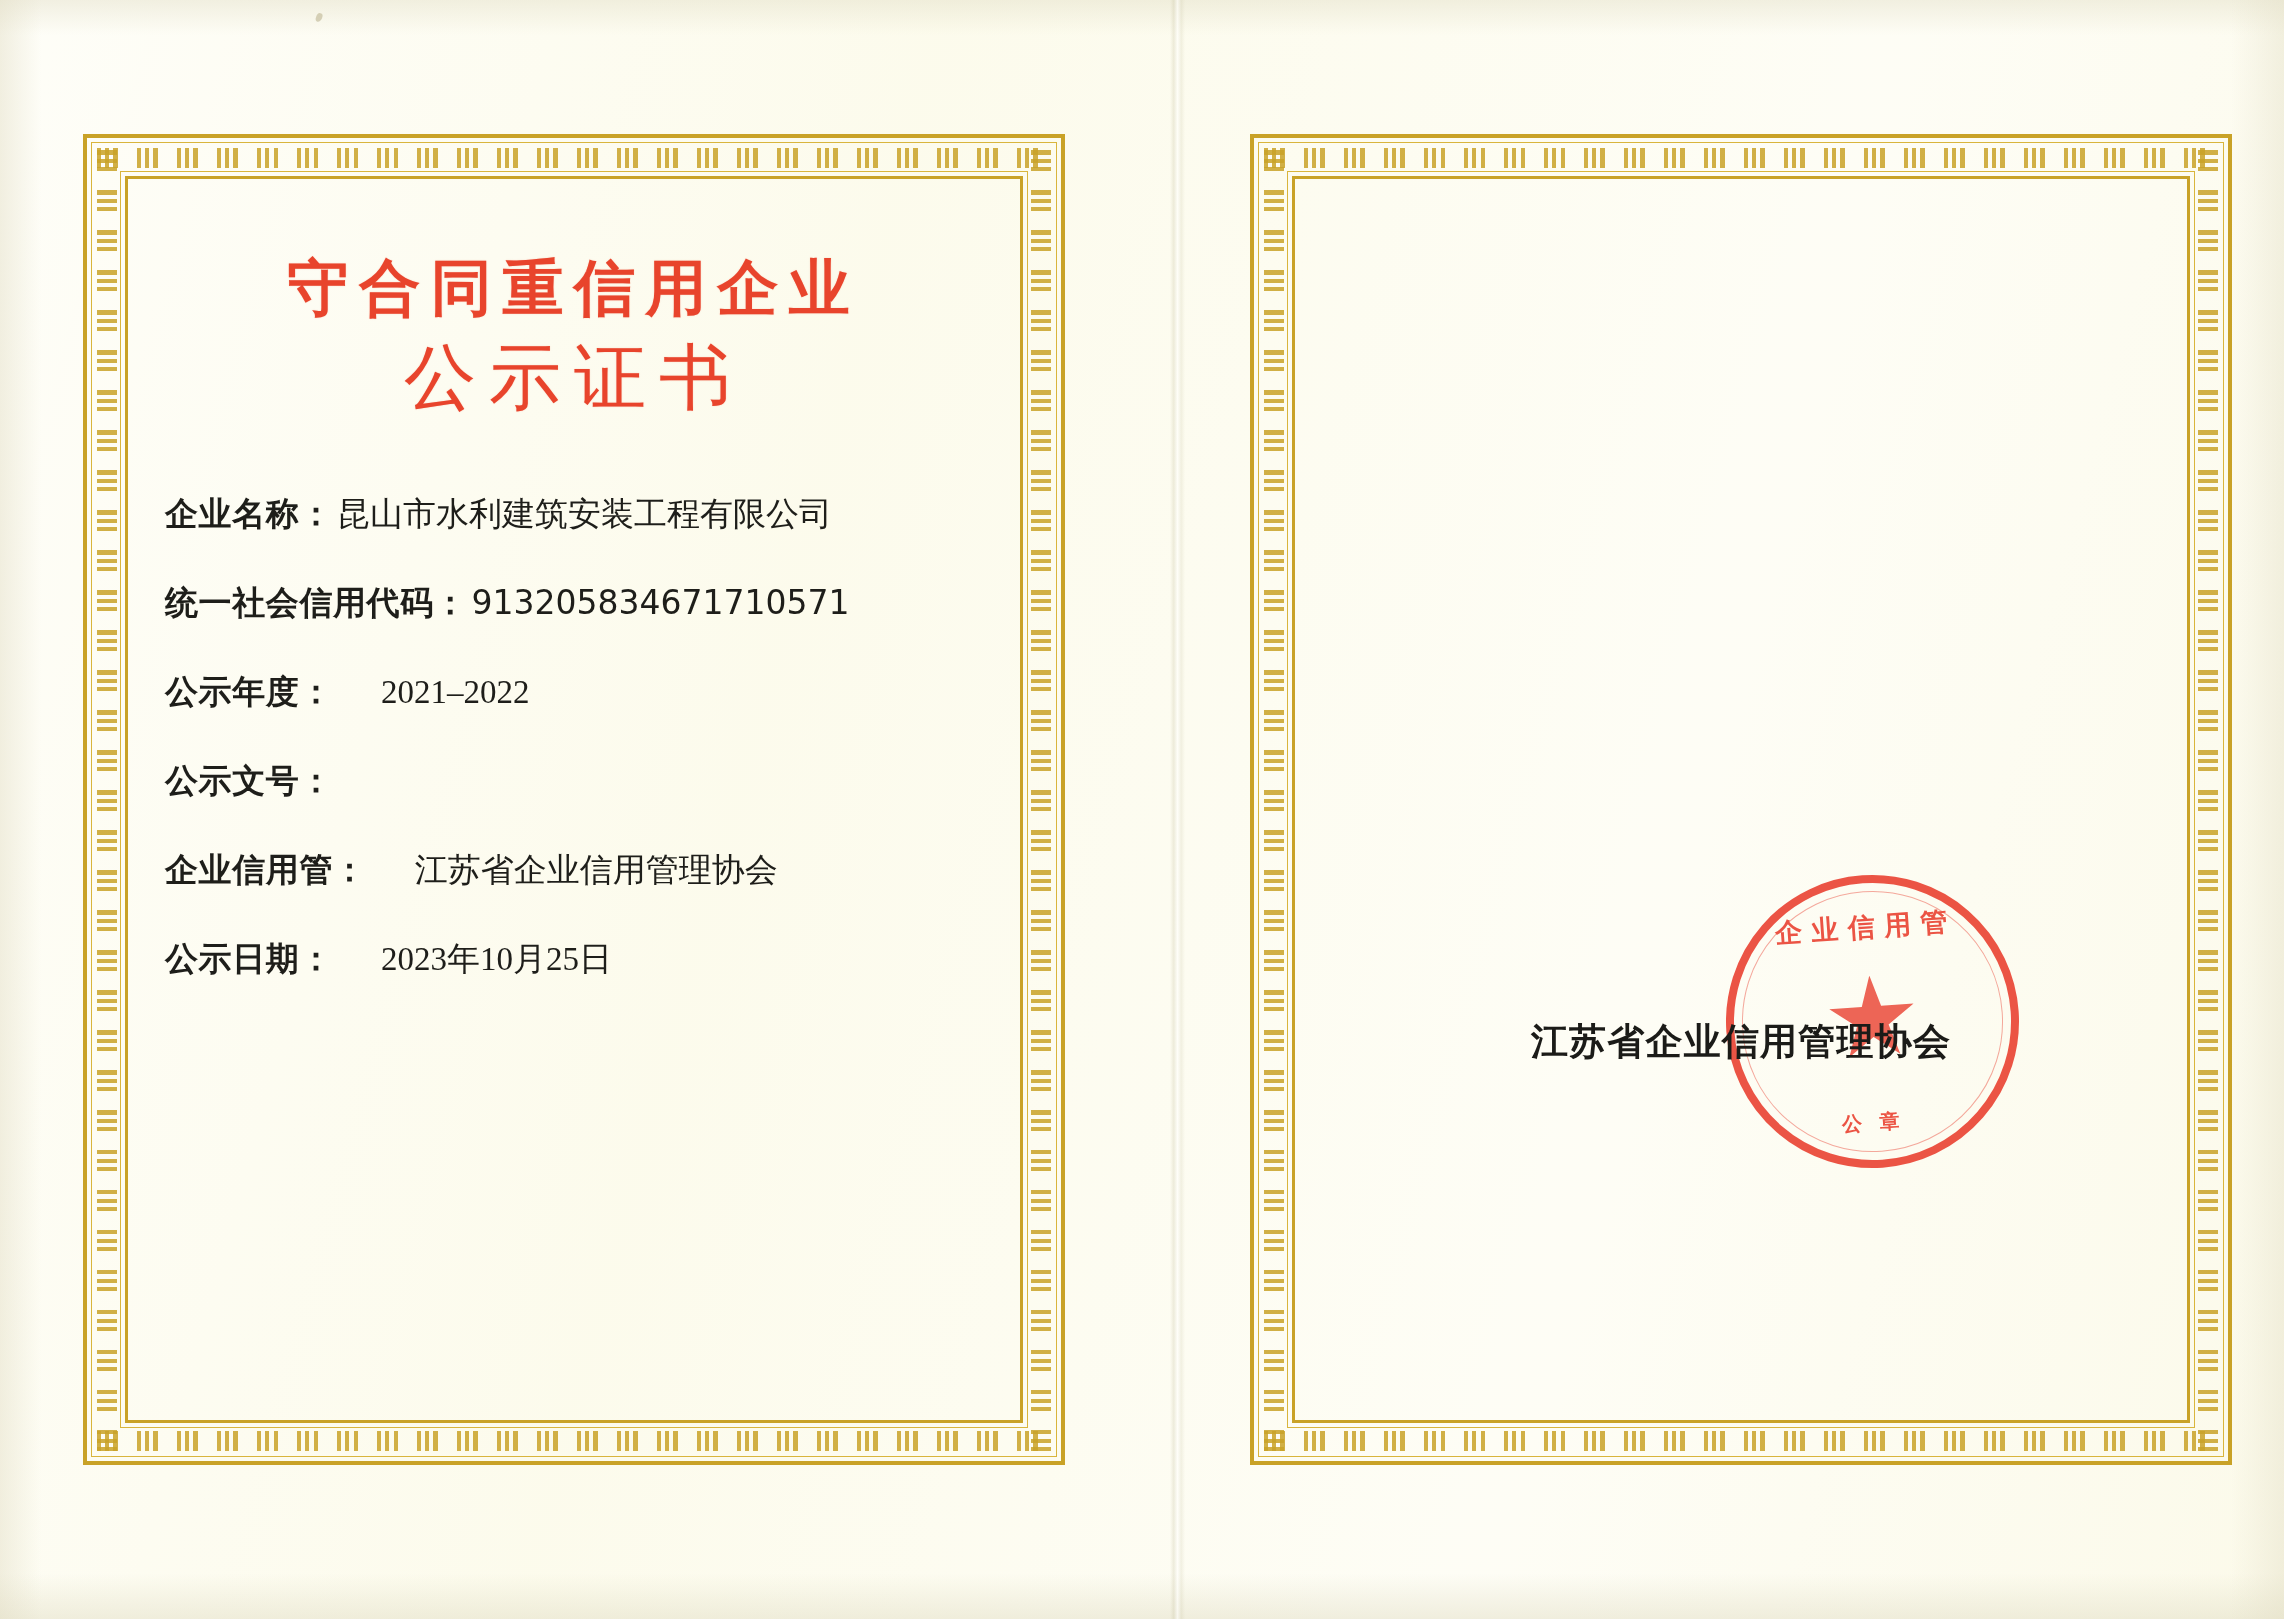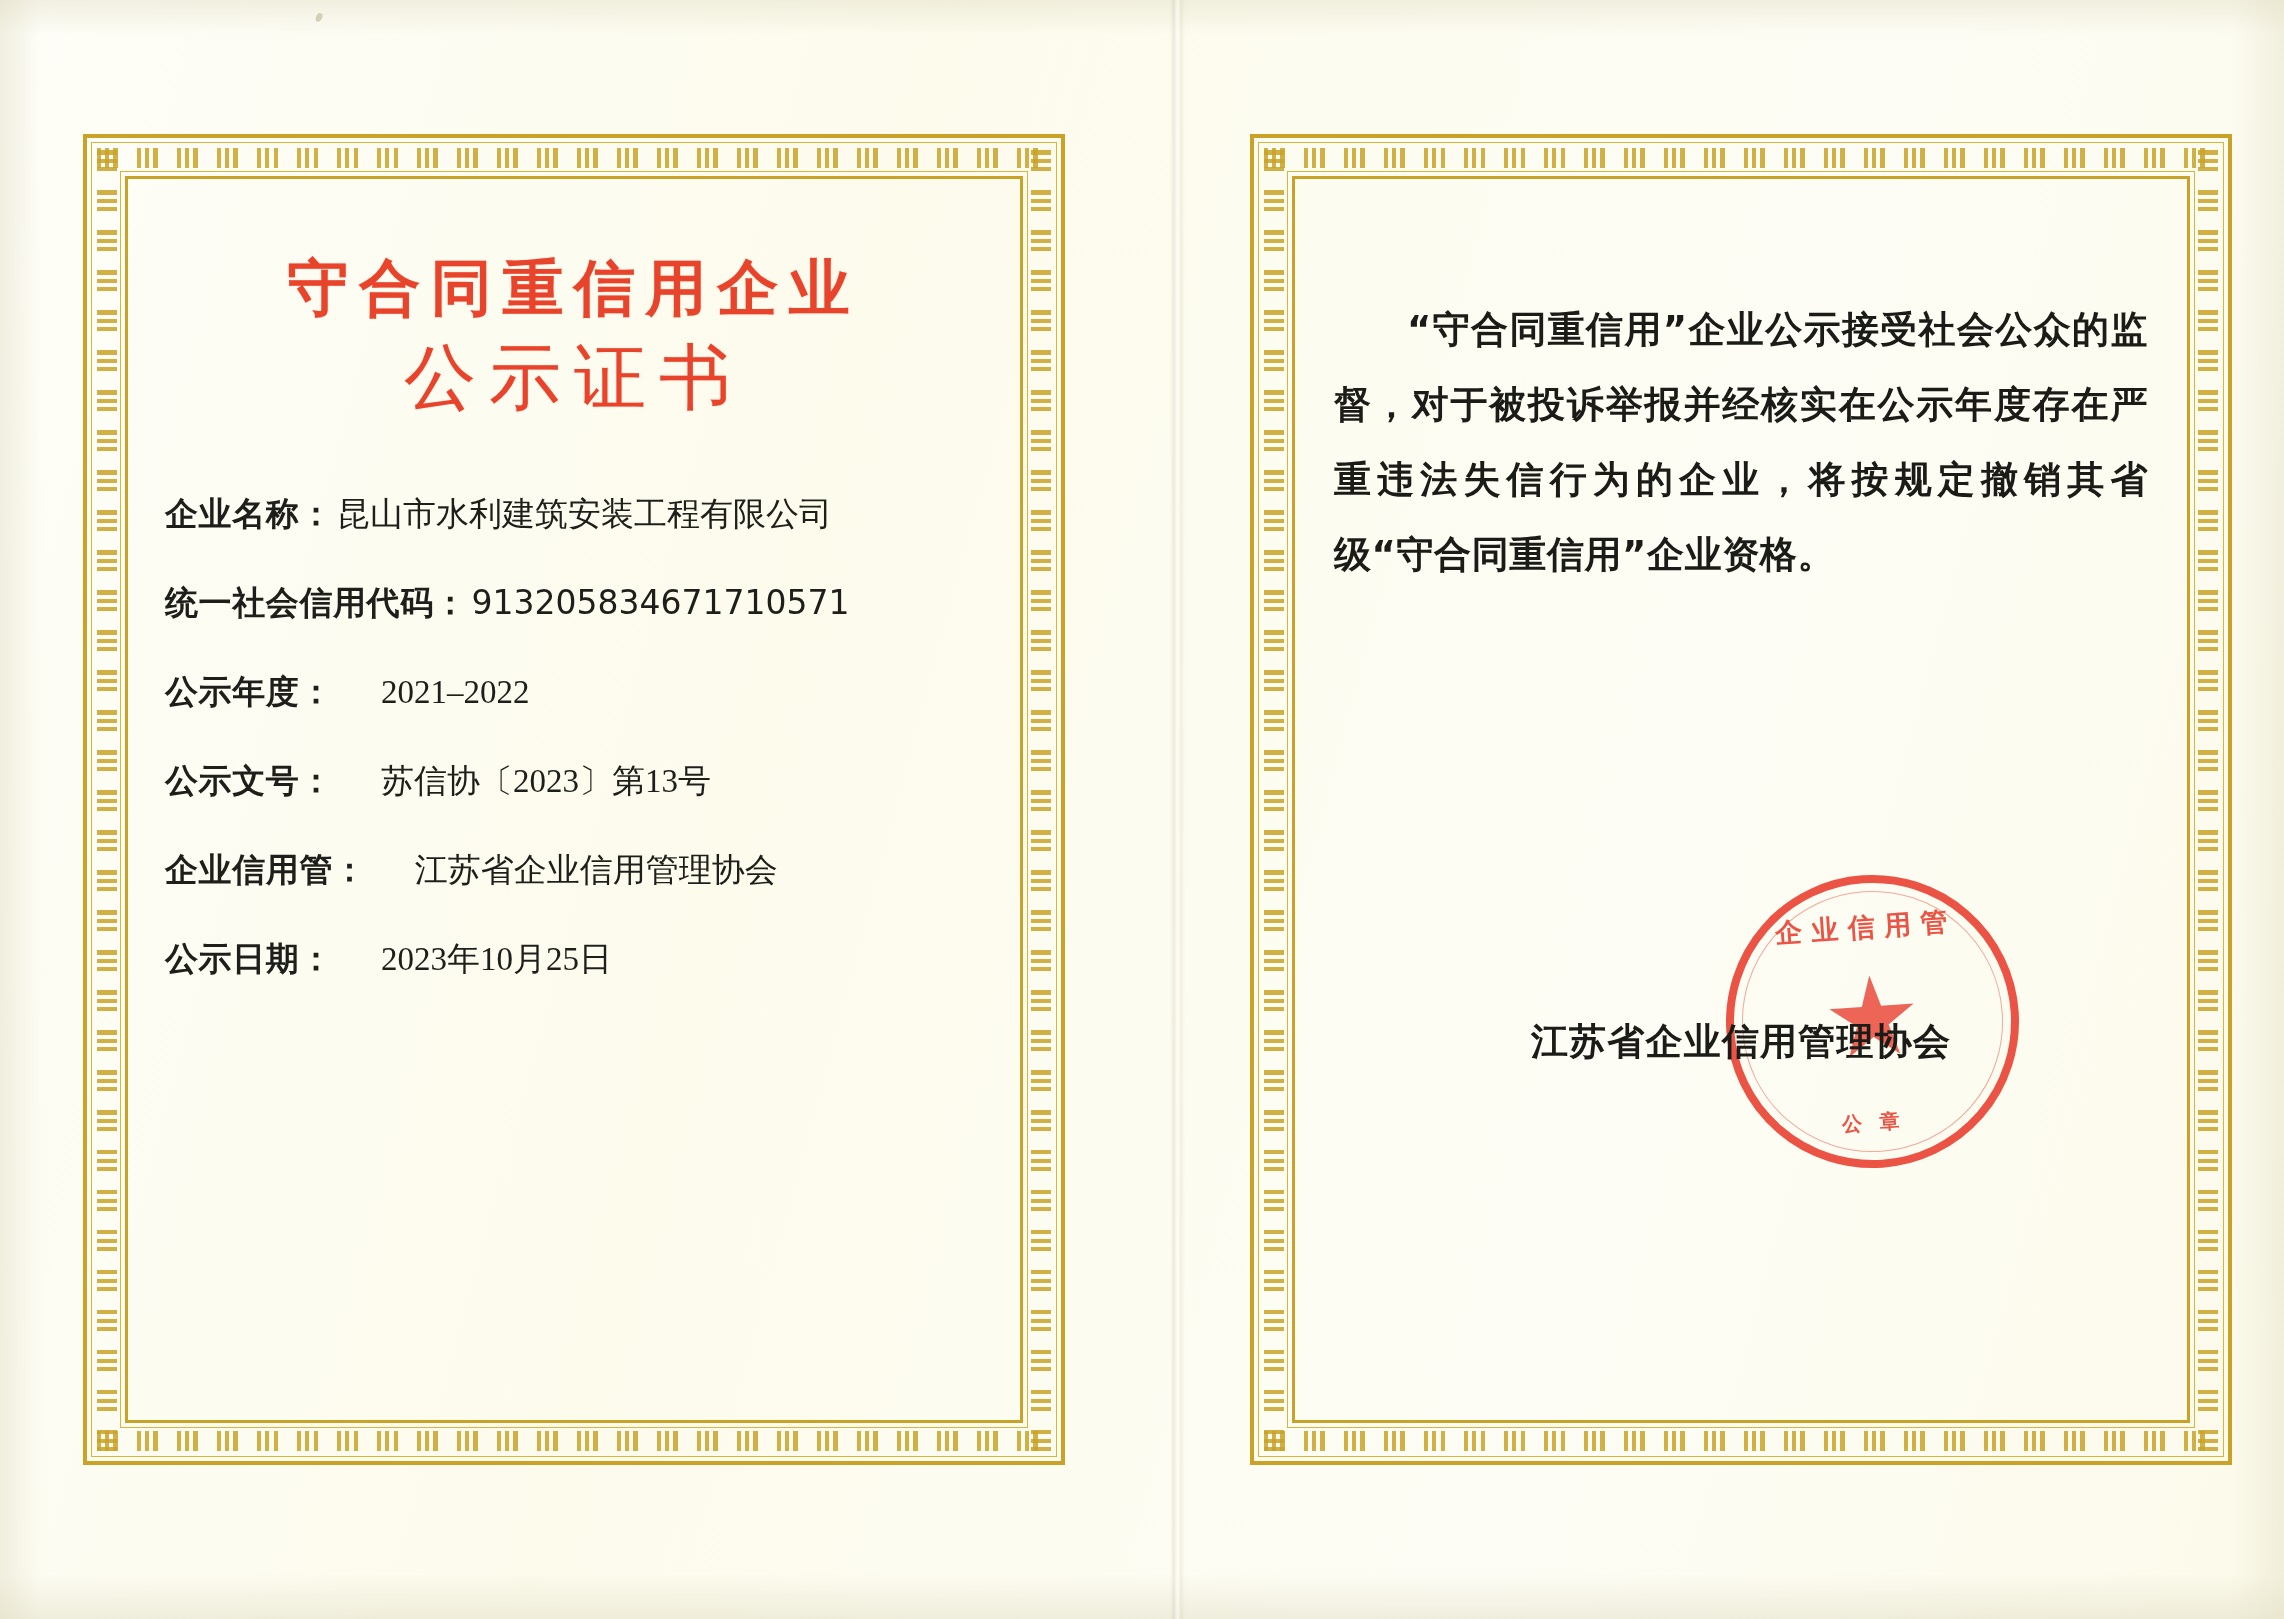--- a/index.html
+++ b/index.html
@@ -333,21 +333,20 @@
 
         <div class="field-row">
           <span class="field-label">公示年度</span>
           <span class="field-colon">：</span>
           <span class="field-value normal">2021–2022</span>
         </div>
 
         <div class="field-row">
           <span class="field-label">公示文号</span>
           <span class="field-colon">：</span>
-          <span class="field-value normal">苏信协〔2023〕第13号</span>
         </div>
 
         <div class="field-row">
           <span class="field-label">企业信用管</span>
           <span class="field-colon">：</span>
           <span class="field-value normal">江苏省企业信用管理协会</span>
         </div>
 
         <div class="field-row">
           <span class="field-label">公示日期</span>
@@ -365,21 +364,20 @@
     <div class="meander-band">
       <div class="band-h top"></div>
       <div class="band-h bottom"></div>
       <div class="band-v left"></div>
       <div class="band-v right"></div>
     </div>
     <div class="meander-inner-line"></div>
     <div class="meander-inner-line2"></div>
 
     <div class="panel-content">
-      <div class="statement">“守合同重信用”企业公示接受社会公众的监督，对于被投诉举报并经核实在公示年度存在严重违法失信行为的企业，将按规定撤销其省级“守合同重信用”企业资格。</div>
 
       <div class="seal-area">
         <div class="seal">
           <div class="seal-text-top">企业信用管</div>
           <div class="seal-star"></div>
           <div class="seal-text-bottom">公章</div>
         </div>
         <div class="issuer">江苏省企业信用管理协会</div>
       </div>
     </div>

